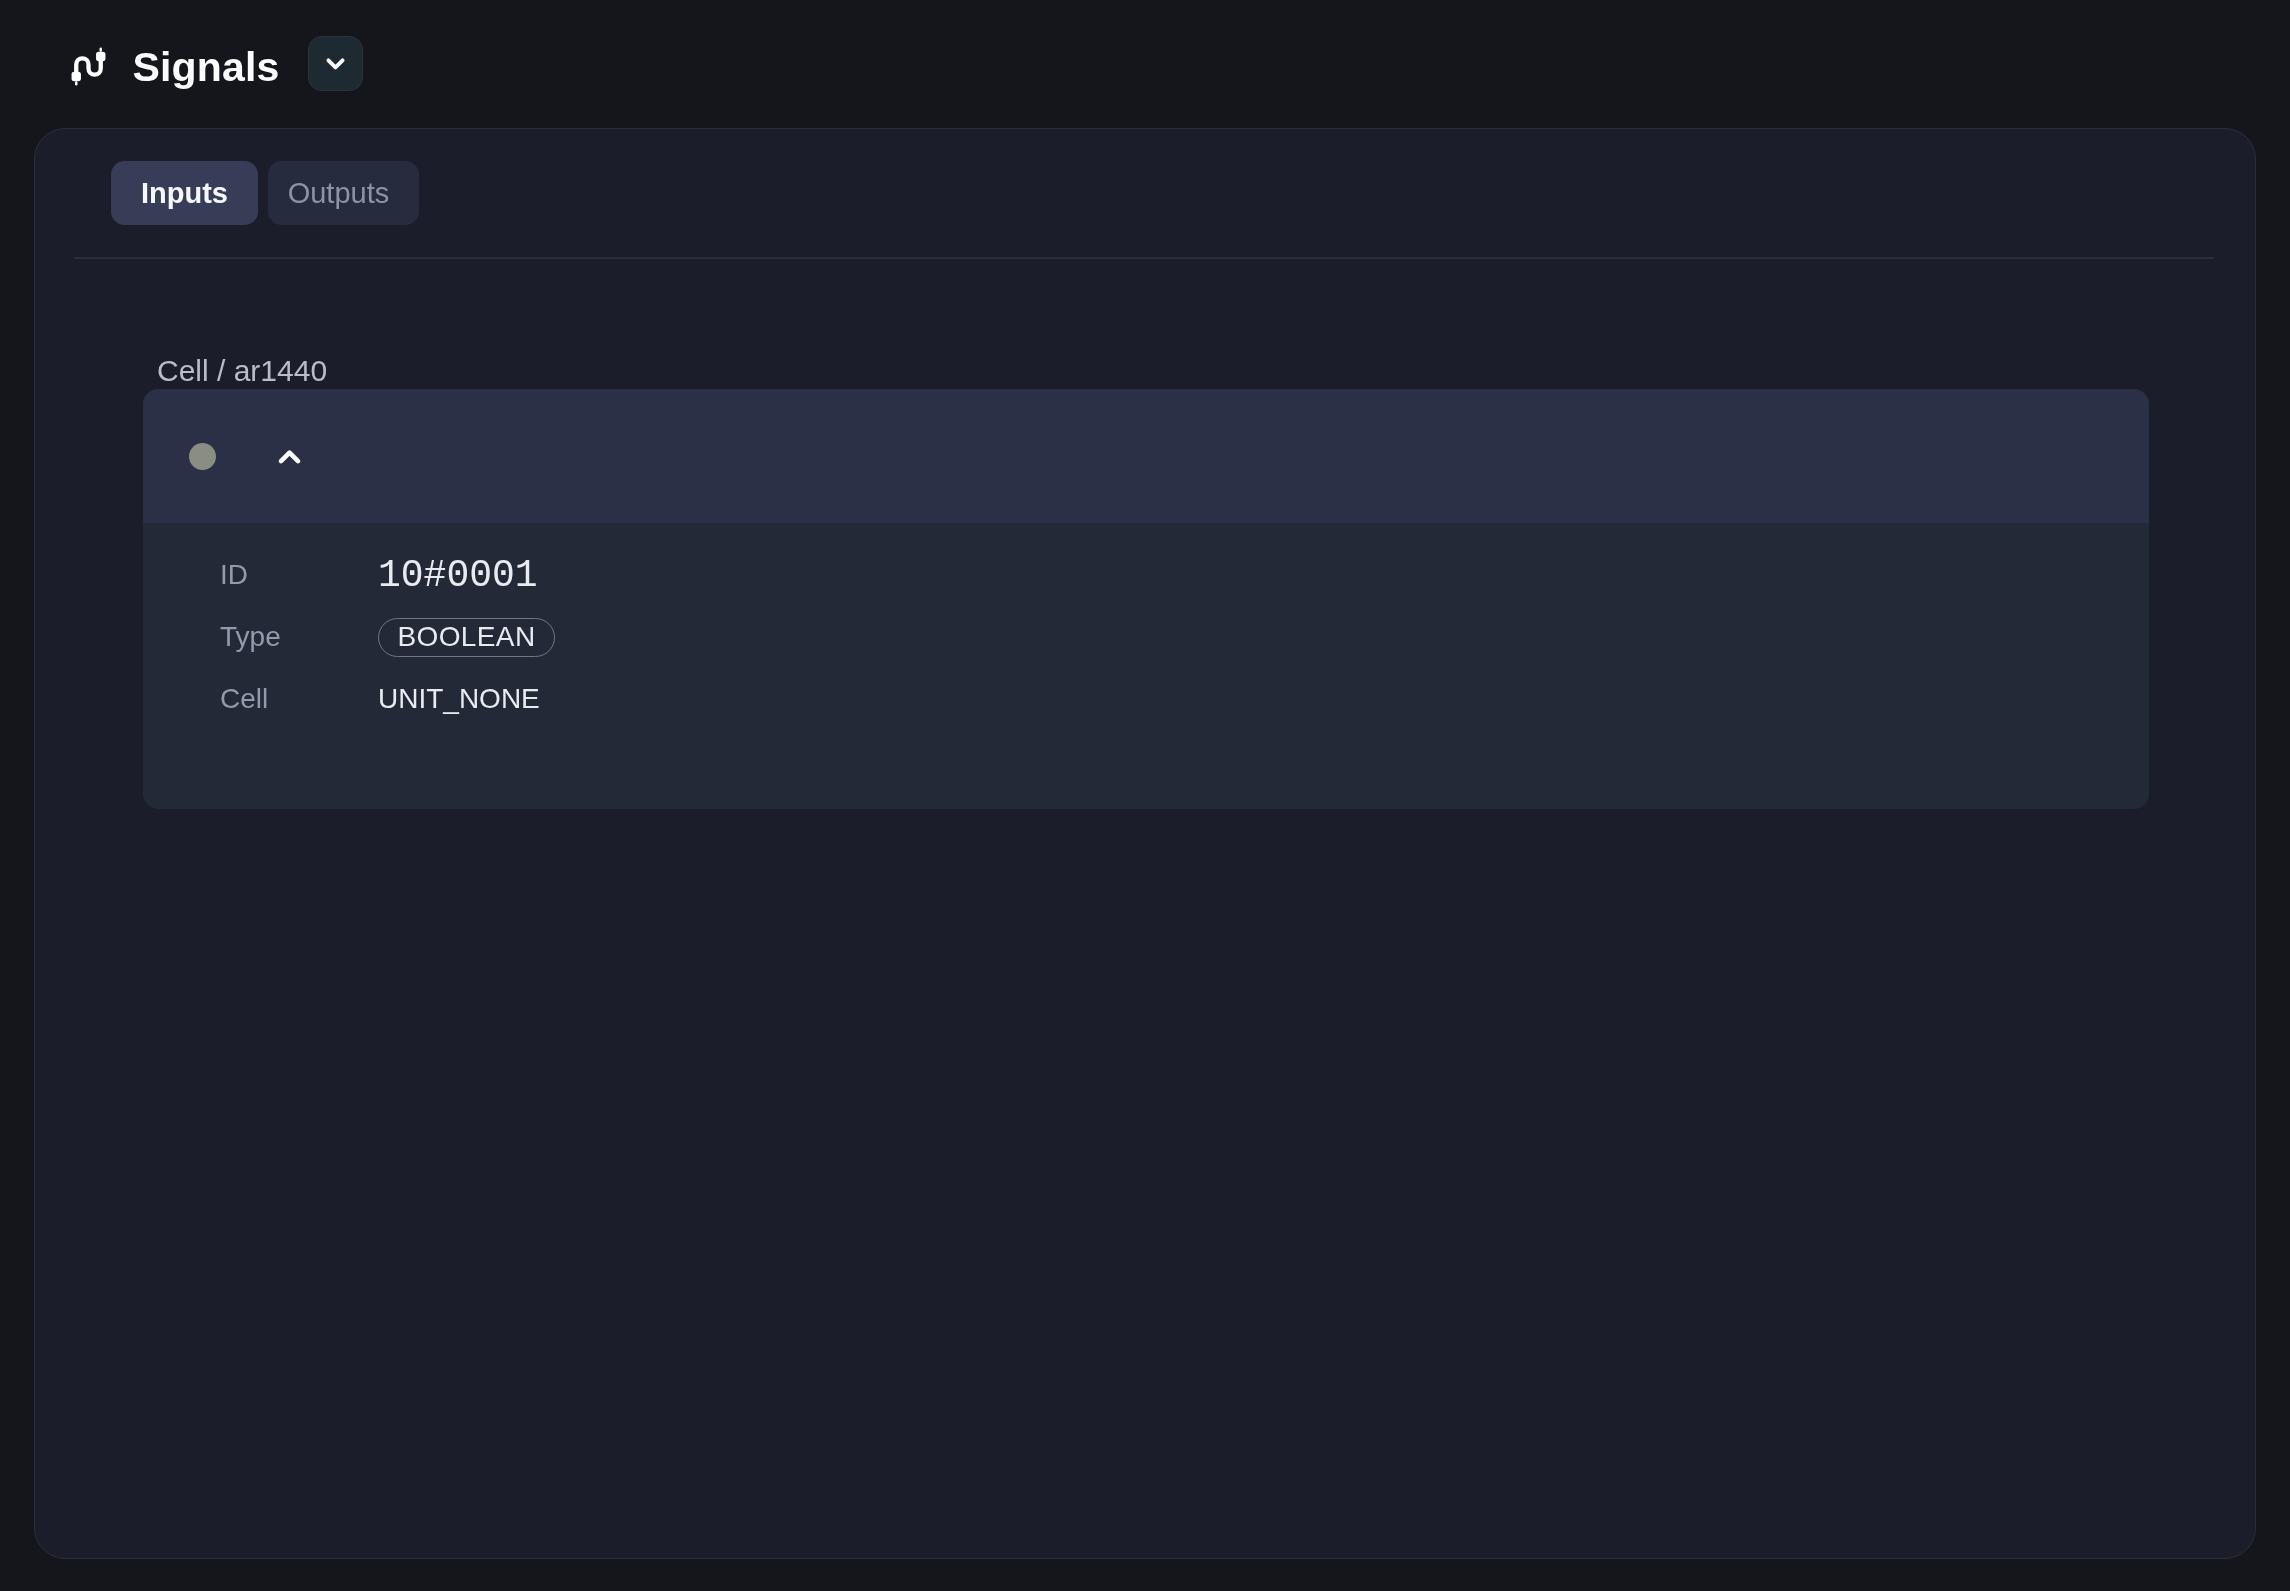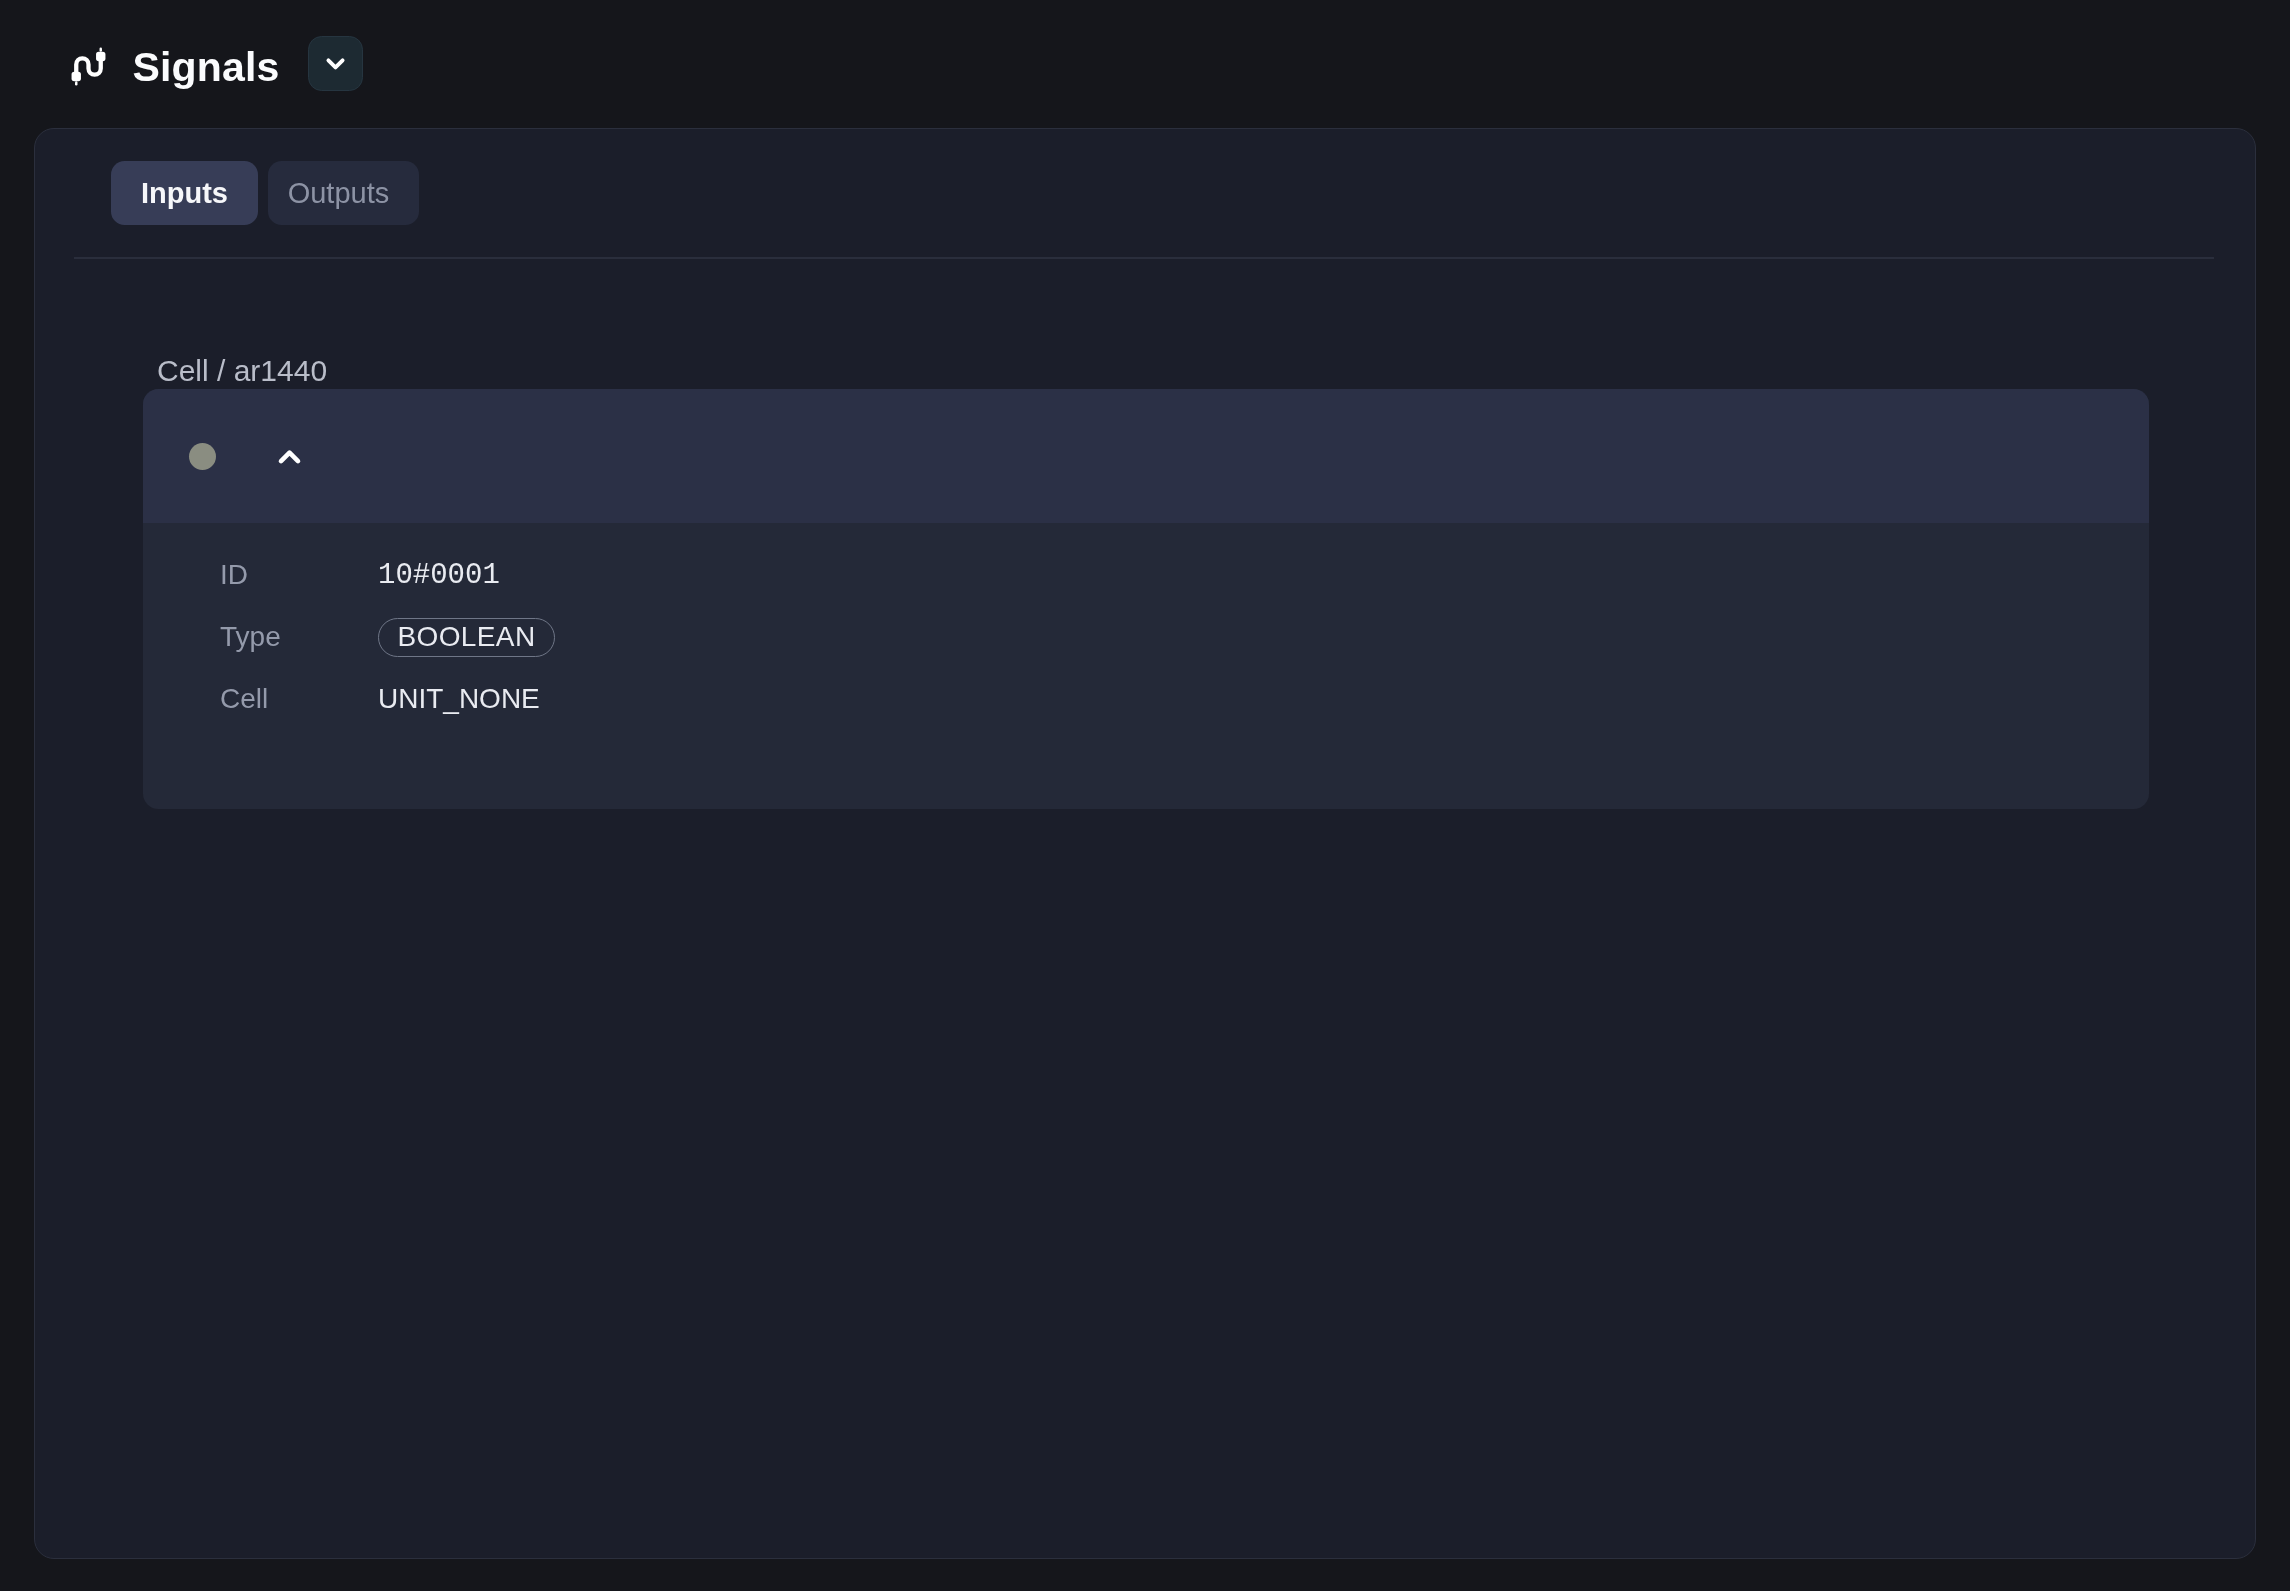--- a/index.html
+++ b/index.html
@@ -27,21 +27,21 @@
     cursor: pointer; margin-left: 8.7px;
   }
   .dropdown-btn svg { width: 31px; height: 31px; display: block; }
 
   
   .panel {
     position: absolute; left: 34px; top: 128px;
     width: 2222px; height: 1431px;
     background: #1b1e2a;
     border: 1px solid #2b2f3d;
-    border-radius: 20px;
+    border-radius: 31px;
   }
 
   
   .tabs { position: absolute; left: 76px; top: 32px; display: flex; gap: 9.7px; }
   .tab {
     height: 64px; border-radius: 13.6px;
     display: flex; align-items: center; padding: 0 30px;
     font-size: 29px; cursor: pointer; user-select: none;
   }
   .tab.active   { background: #373d57; color: #f6f7fa; font-weight: 700; }
@@ -82,21 +82,21 @@
 
   .card-body { padding: 21.3px 0 17.5px; }
   .detail-row {
     display: flex; align-items: center;
     height: 62px; padding-left: 77px;
   }
   .detail-label { width: 158px; font-size: 28px; color: #949aab; flex: none; }
   .detail-value { font-size: 28px; color: #e9ebf1; }
   .detail-value.mono {
     font-family: "Liberation Mono", "DejaVu Sans Mono", monospace;
-    font-size: 29px;
+    font-size: 38px;
   }
   .badge {
     display: inline-flex; align-items: center;
     height: 39px; padding: 0 18.4px;
     border: 1.9px solid #6f7687; border-radius: 20.4px;
     font-size: 28px; color: #e9ebf1; letter-spacing: 0.4px;
   }
 </style>
 </head>
 <body>

